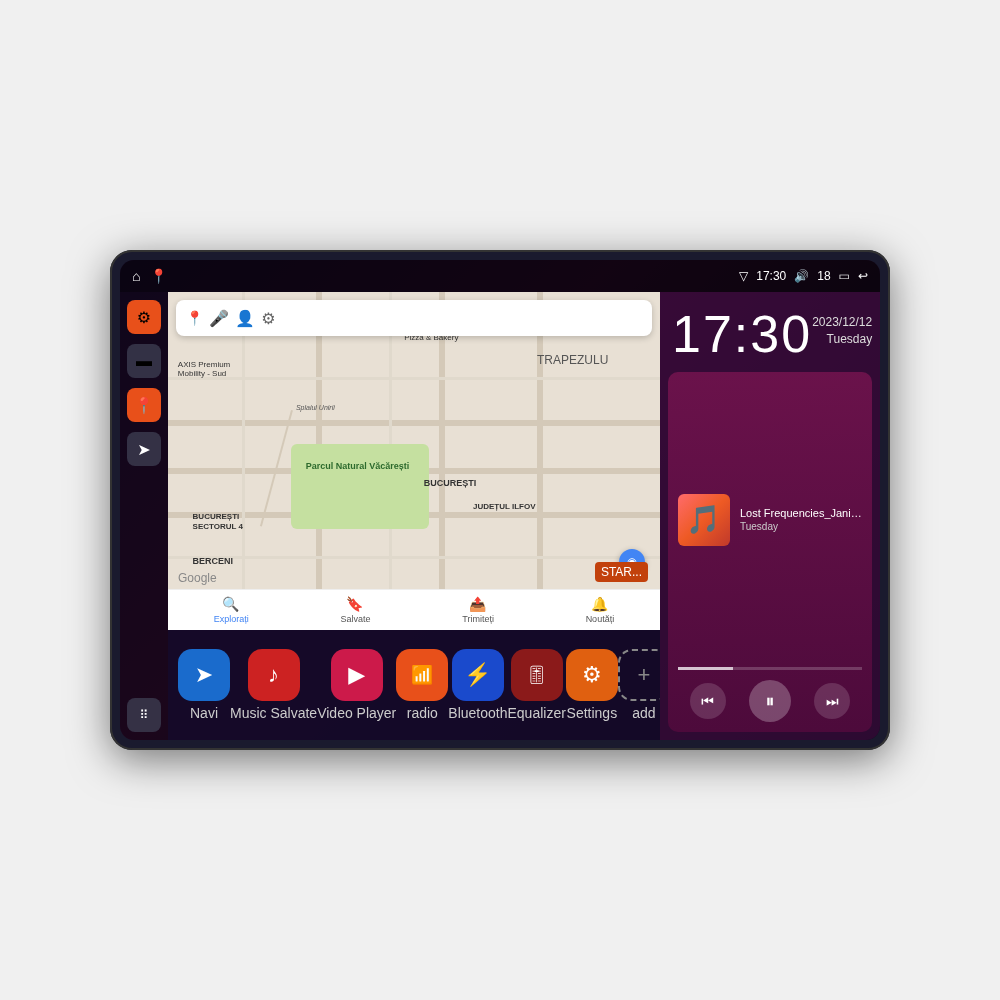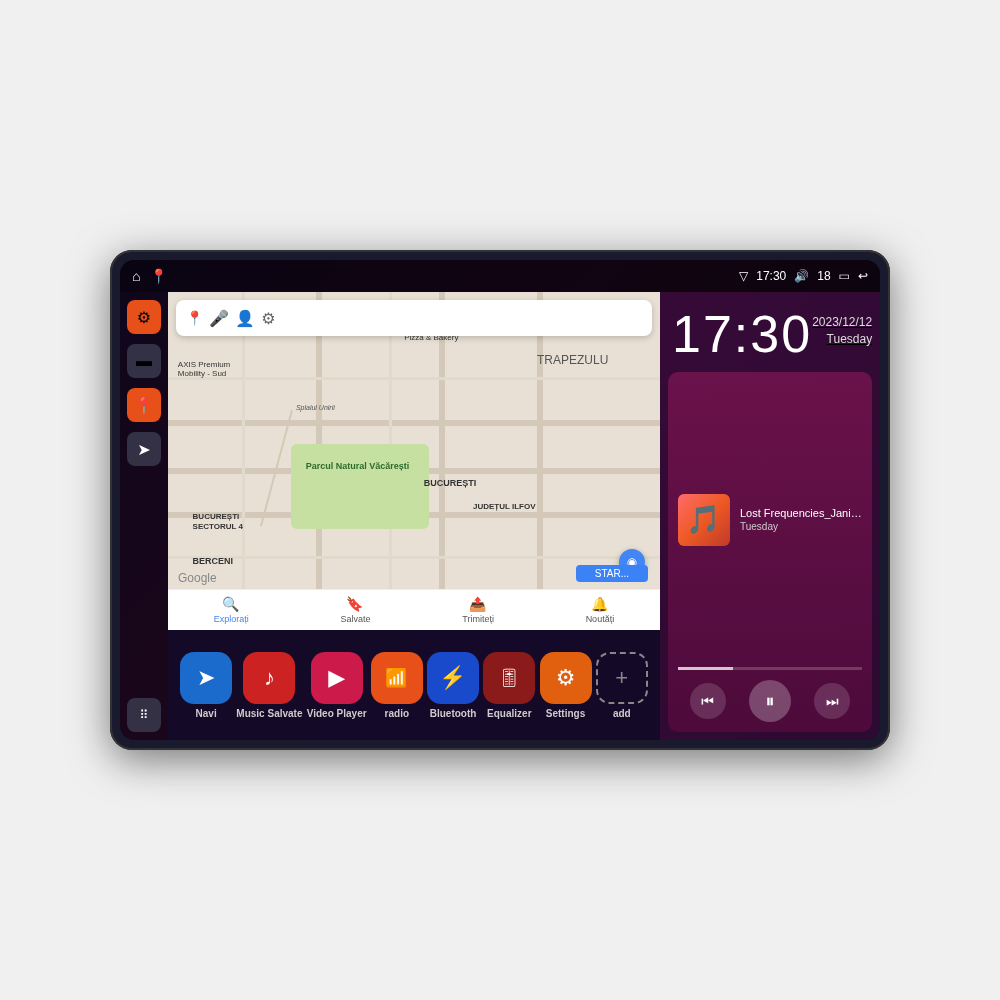--- a/index.html
+++ b/index.html
@@ -217,25 +217,24 @@
     .app-icon.blue { background: #1a6bcc; }
     .app-icon.red { background: #cc2222; }
     .app-icon.pink-red { background: #cc1a4a; }
     .app-icon.orange { background: #e8501a; }
     .app-icon.blue-bt { background: #1a4acc; }
     .app-icon.dark-red { background: #8b1a1a; }
     .app-icon.orange2 { background: #e06010; }
     .app-icon.outlined { background: transparent; border: 2px dashed #888; }
 
     .app-label {
-      font-size: 10px;
+      font-size: 14px;
       color: #ccc;
       text-align: center;
       white-space: nowrap;
-      font-weight: bold;
     }
 
     
     .right-panel {
       width: 220px;
       background: rgba(60,10,60,0.7);
       display: flex;
       flex-direction: column;
       flex-shrink: 0;
     }
@@ -252,21 +251,20 @@
       font-size: 52px;
       font-weight: 300;
       color: white;
       line-height: 1;
       letter-spacing: 2px;
     }
 
     .clock-date {
       text-align: right;
       padding-top: 6px;
-      text-decoration: underline;
     }
 
     .clock-date-text {
       font-size: 12px;
       color: #ddd;
       line-height: 1.4;
     }
 
     
     .music-player {
@@ -445,21 +443,21 @@
             <div style="position:absolute;top:18%;left:75%;font-size:12px;color:#555;">TRAPEZULU</div>
             <div style="position:absolute;top:50%;left:28%;font-size:9px;color:#2d6a2d;font-weight:bold;">Parcul Natural Văcărești</div>
             <div style="position:absolute;top:55%;left:52%;font-size:9px;color:#333;font-weight:bold;">BUCUREȘTI</div>
             <div style="position:absolute;top:65%;left:5%;font-size:8px;color:#333;font-weight:bold;line-height:1.3;">BUCUREȘTI<br>SECTORUL 4</div>
             <div style="position:absolute;top:78%;left:5%;font-size:9px;color:#333;font-weight:bold;">BERCENI</div>
             <div style="position:absolute;top:62%;left:62%;font-size:8px;color:#333;font-weight:bold;">JUDEȚUL ILFOV</div>
             <div style="position:absolute;top:33%;left:26%;font-size:7px;color:#555;font-style:italic;">Splaiul Unirii</div>
 
             <div style="position:absolute;bottom:55px;right:15px;width:26px;height:26px;background:#4285f4;border-radius:50%;display:flex;align-items:center;justify-content:center;color:white;font-size:12px;box-shadow:0 2px 6px rgba(0,0,0,0.3);">◉</div>
 
-            <div style="position:absolute;bottom:48px;right:12px;background:#3b82f6;color:white;font-size:10px;border-radius:4px;padding:3px 19px;">STAR...</div>
+            <div style="position:absolute;bottom:48px;right:12px;background:#c2410c;color:white;font-size:12px;border-radius:4px;padding:3px 6px;">STAR...</div>
 
             <div style="position:absolute;bottom:45px;left:10px;font-size:12px;color:#888;">Google</div>
           </div>
 
           <div class="map-search-bar">
             <span style="color:#4285f4;font-size:14px;">📍</span>
             <div class="map-search-icons">
               <span>🎤</span>
               <span>👤</span>
               <span>⚙</span>

